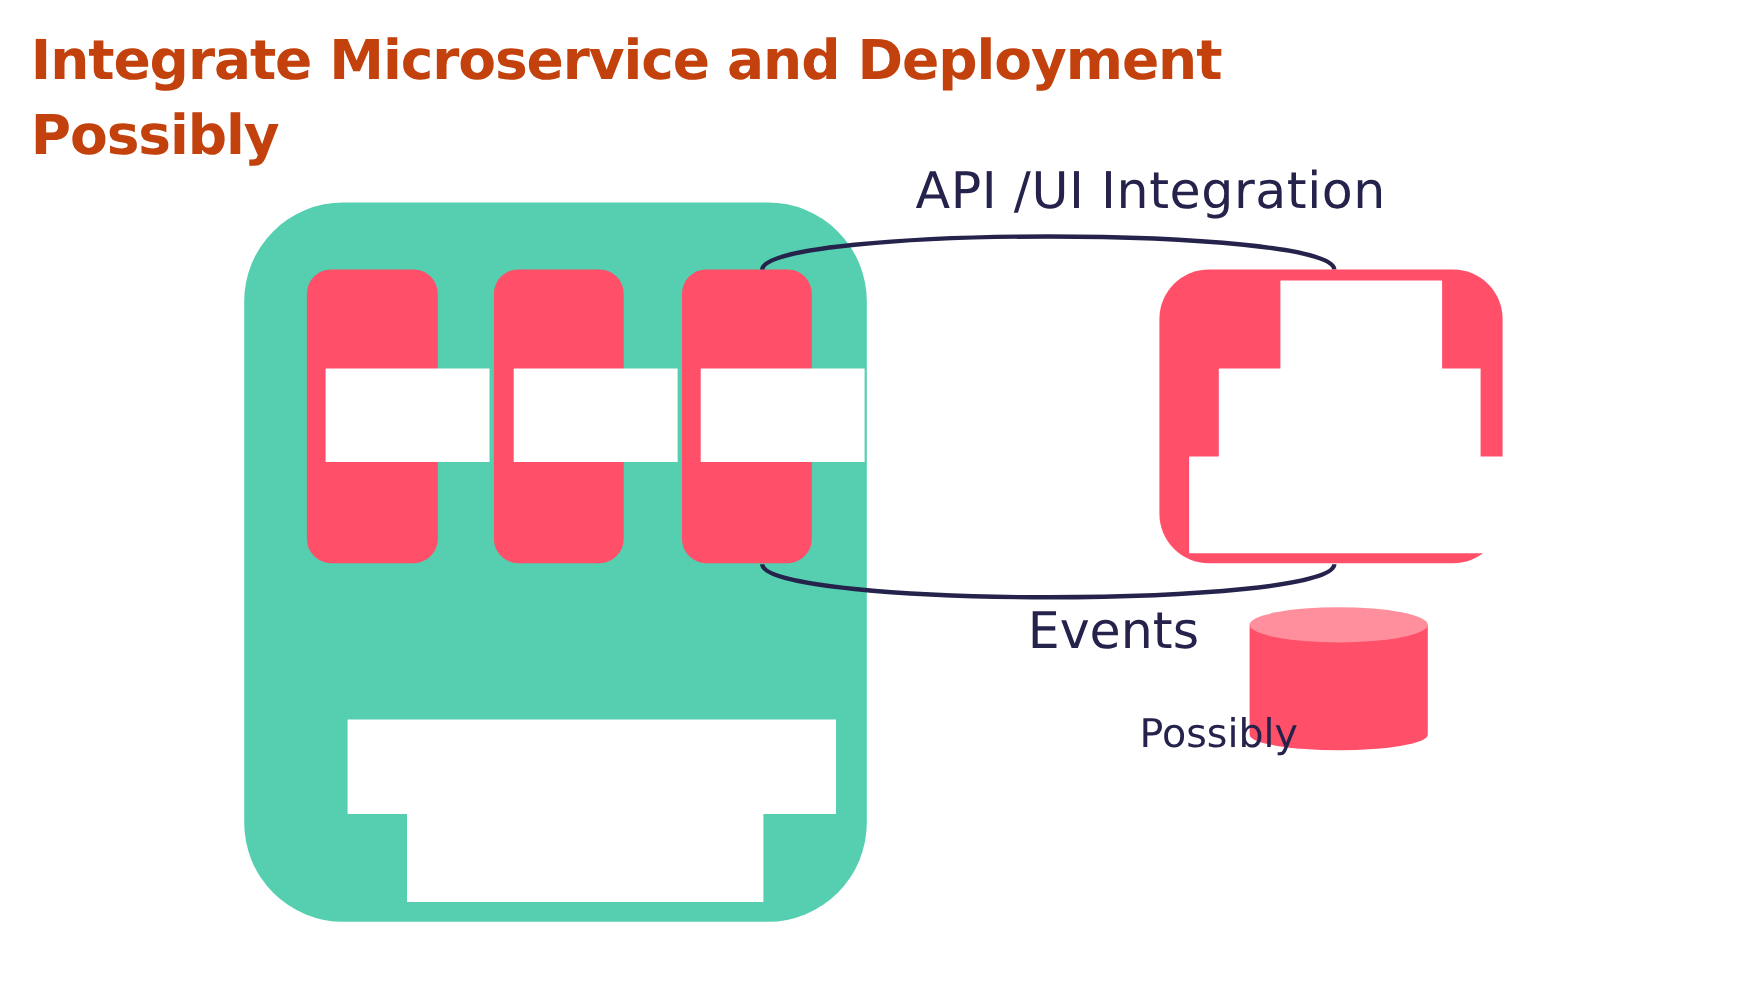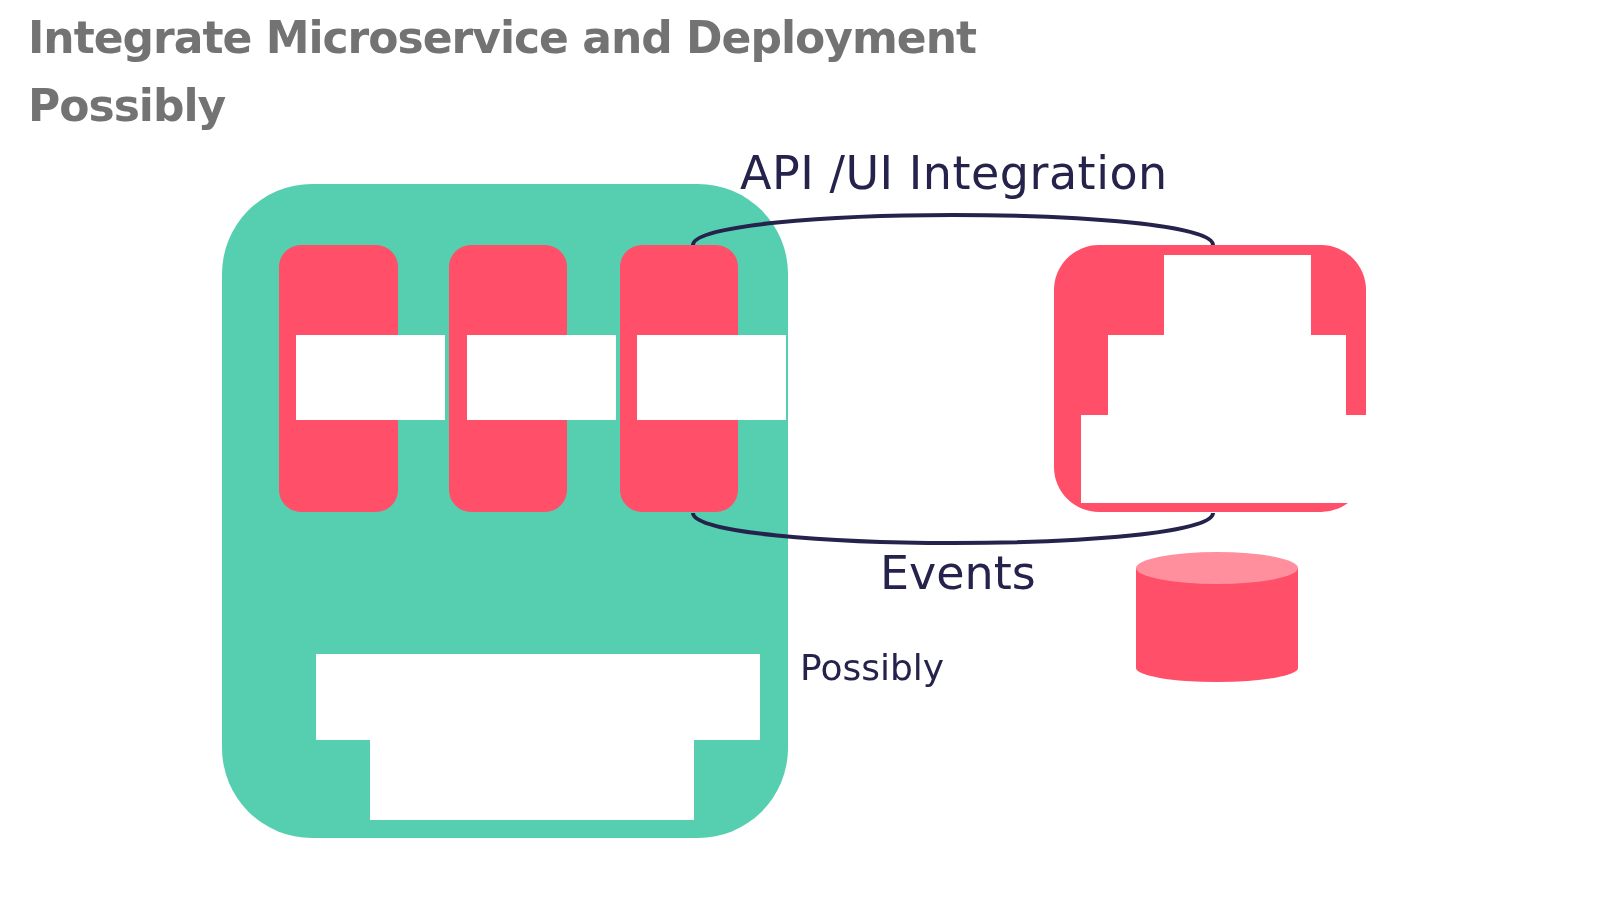--- a/index.html
+++ b/index.html
@@ -10,37 +10,37 @@
     body {
       width: 1600px;
       height: 900px;
       position: relative;
       overflow: hidden;
       font-family: "DejaVu Sans", sans-serif;
     }
     .title {
       position: absolute;
       left: 28px;
-      top: 4px;
+      top: 21px;
       margin: 0;
       font-family: "DejaVu Sans", sans-serif;
       font-weight: bold;
-      font-size: 44px;
+      font-size: 50px;
       line-height: 68px;
       letter-spacing: -1px;
-      color: #737373;
+      color: #c2410c;
     }
     .title span { display: block; white-space: nowrap; }
     .label {
       position: absolute;
       font-family: "DejaVu Sans", sans-serif;
       font-weight: normal;
       color: #25234b;
       white-space: nowrap;
-      text-align: left;
+      text-align: right;
     }
     .label-api {
       left: 740px;
       top: 146px;
       width: 520px;
       font-size: 46px;
       letter-spacing: 0.5px;
     }
     .label-async {
       left: 880px;

